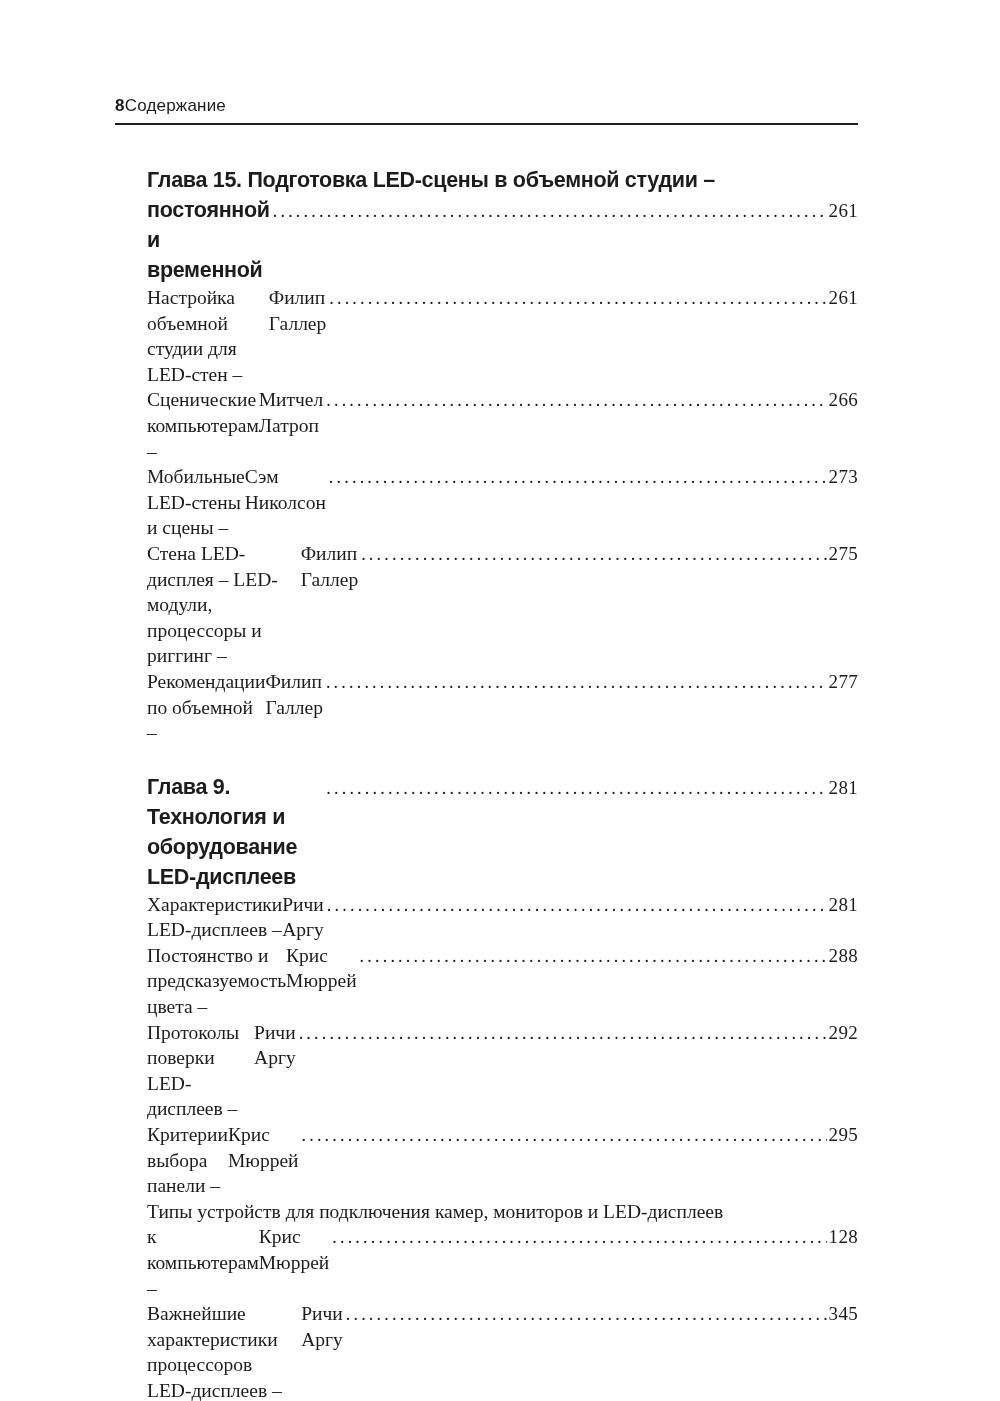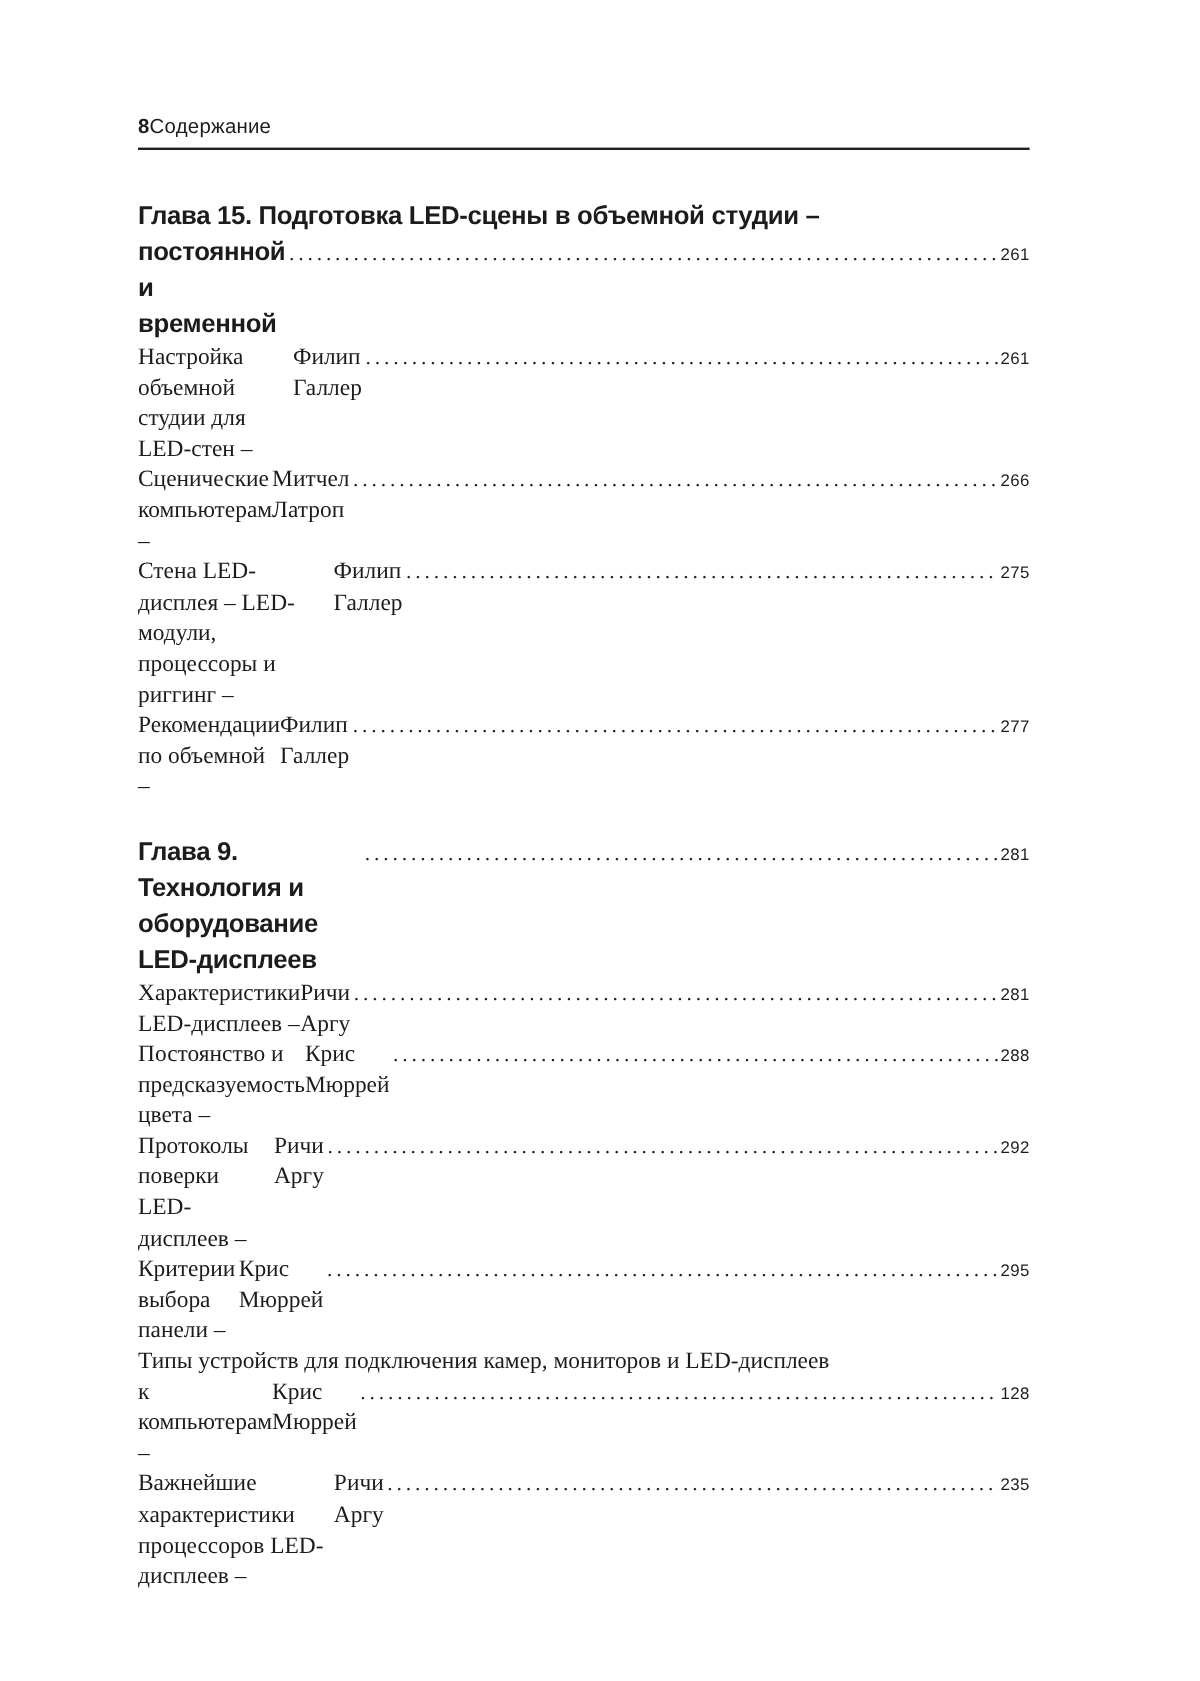--- a/index.html
+++ b/index.html
@@ -20,21 +20,21 @@
     letter-spacing: 0.2px;
   }
   .running-head .folio { font-weight: 700; }
   .running-head .rh-title { }
   .head-rule {
     border: none;
     border-top: 2px solid #1f1f1f;
     margin: 7px 0 0 0;
   }
   .toc { margin-top: 4px; }
-  .chapter { margin-top: 26px; }
+  .chapter { margin-top: 26px; margin-left: 32px; }
   .chapter.first { margin-top: 40px; }
   .row {
     display: flex;
     align-items: baseline;
     width: 100%;
   }
   .title-row {
     font-family: "Liberation Sans", sans-serif;
     font-weight: 700;
     font-size: 21.5px;
@@ -58,23 +58,23 @@
     font-weight: 400;
     font-size: 18px;
     letter-spacing: 3.2px;
     white-space: nowrap;
   }
   .leader::after {
     content: "......................................................................................................................................................................................................";
   }
   .pg {
     flex: 0 0 auto;
-    font-family: Liberation Sans, sans-serif;
+    font-family: Liberation Serif, serif;
     font-weight: 400;
-    font-size: 14px;
+    font-size: 19px;
     letter-spacing: 0.3px;
   }
 </style>
 </head>
 <body>
 
 <div class="running-head">
   <span class="folio">8</span>
   <span class="rh-title">Содержание</span>
 </div>
@@ -97,20 +97,28 @@
           <span class="leader"></span>
           <span class="pg">261</span>
         </div>
       </div>
       <div class="entry">
         <div class="row entry-row">
           <span class="seg">Сценические компьютерам – </span>
           <span class="seg it">Митчел Латроп</span>
           <span class="leader"></span>
           <span class="pg">266</span>
+        </div>
+      </div>
+      <div class="entry">
+        <div class="row entry-row">
+          <span class="seg">Мобильные LED-стены и сцены – </span>
+          <span class="seg it">Сэм Николсон</span>
+          <span class="leader"></span>
+          <span class="pg">273</span>
         </div>
       </div>
       <div class="entry">
         <div class="row entry-row">
           <span class="seg">Стена LED-дисплея – LED-модули, процессоры и риггинг – </span>
           <span class="seg it">Филип Галлер</span>
           <span class="leader"></span>
           <span class="pg">275</span>
         </div>
       </div>
@@ -170,17 +178,17 @@
           <span class="seg it">Крис Мюррей</span>
           <span class="leader"></span>
           <span class="pg">128</span>
         </div>
       </div>
       <div class="entry">
         <div class="row entry-row">
           <span class="seg">Важнейшие характеристики процессоров LED-дисплеев – </span>
           <span class="seg it">Ричи Аргу</span>
           <span class="leader"></span>
-          <span class="pg">235</span>
+          <span class="pg">345</span>
         </div>
       </div>
     </section>
   </div>
 
 </body></html>

